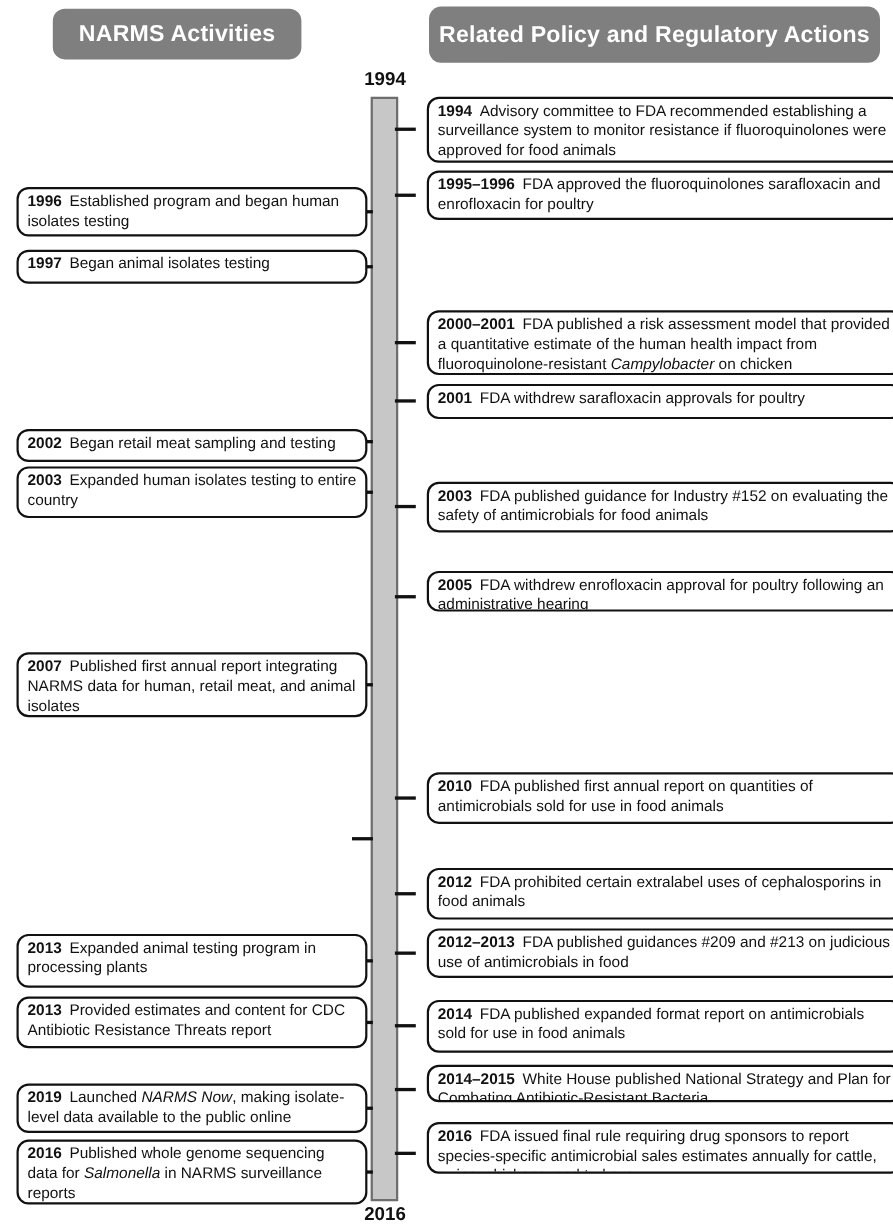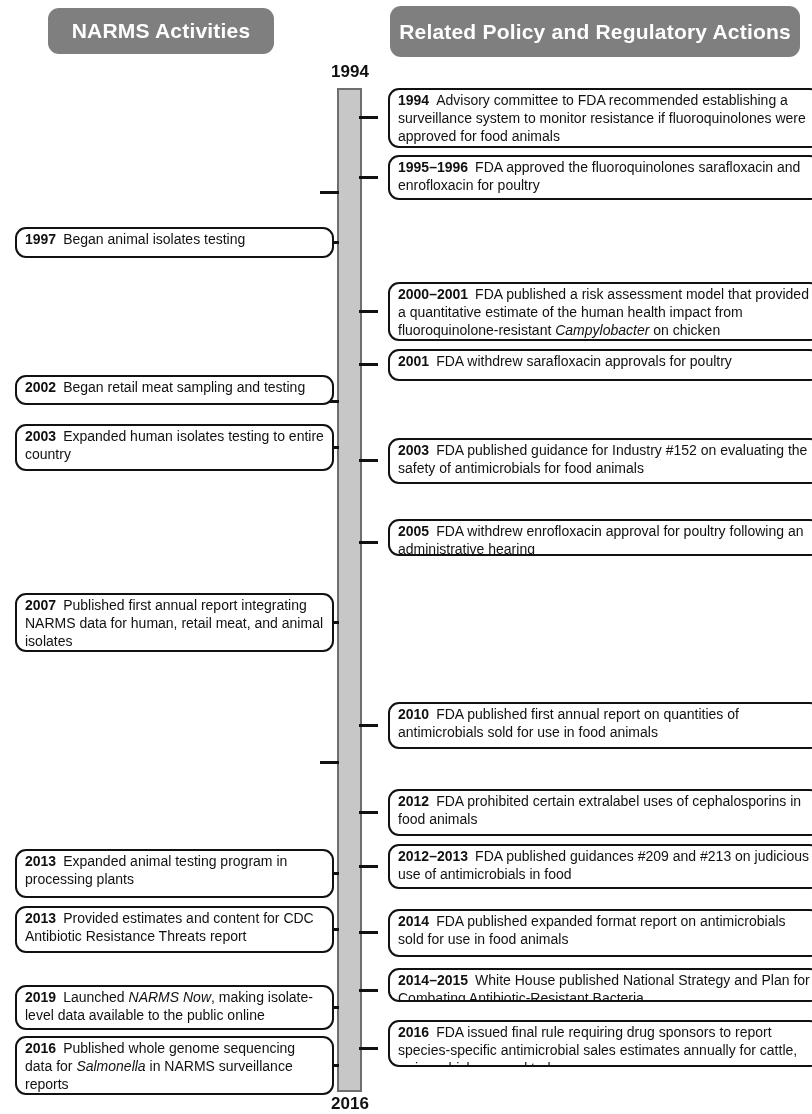--- a/index.html
+++ b/index.html
@@ -104,24 +104,27 @@
   <div class="conn conn-right" style="top:363px"></div>
   <div class="conn conn-right" style="top:459px"></div>
   <div class="conn conn-right" style="top:541px"></div>
   <div class="conn conn-right" style="top:724px"></div>
   <div class="conn conn-right" style="top:811px"></div>
   <div class="conn conn-right" style="top:865px"></div>
   <div class="conn conn-right" style="top:931px"></div>
   <div class="conn conn-right" style="top:989px"></div>
   <div class="conn conn-right" style="top:1047px"></div>
 
+  <div class="ebox left-box" style="top:170px;height:45px">
+    <p><b class="yr">1996</b><span>Established program and began human isolates testing</span></p>
+  </div>
   <div class="ebox left-box" style="top:227px;height:31px">
     <p><b class="yr">1997</b><span>Began animal isolates testing</span></p>
   </div>
-  <div class="ebox left-box" style="top:375px;height:30px">
+  <div class="ebox left-box" style="top:390px;height:30px">
     <p><b class="yr">2002</b><span>Began retail meat sampling and testing</span></p>
   </div>
   <div class="ebox left-box" style="top:424px;height:47px">
     <p><b class="yr">2003</b><span>Expanded human isolates testing to entire country</span></p>
   </div>
   <div class="ebox left-box" style="top:593px;height:59px">
     <p><b class="yr">2007</b><span>Published first annual report integrating NARMS data for human, retail meat, and animal isolates</span></p>
   </div>
   <div class="ebox left-box" style="top:849px;height:49px">
     <p><b class="yr">2013</b><span>Expanded animal testing program in processing plants</span></p>

